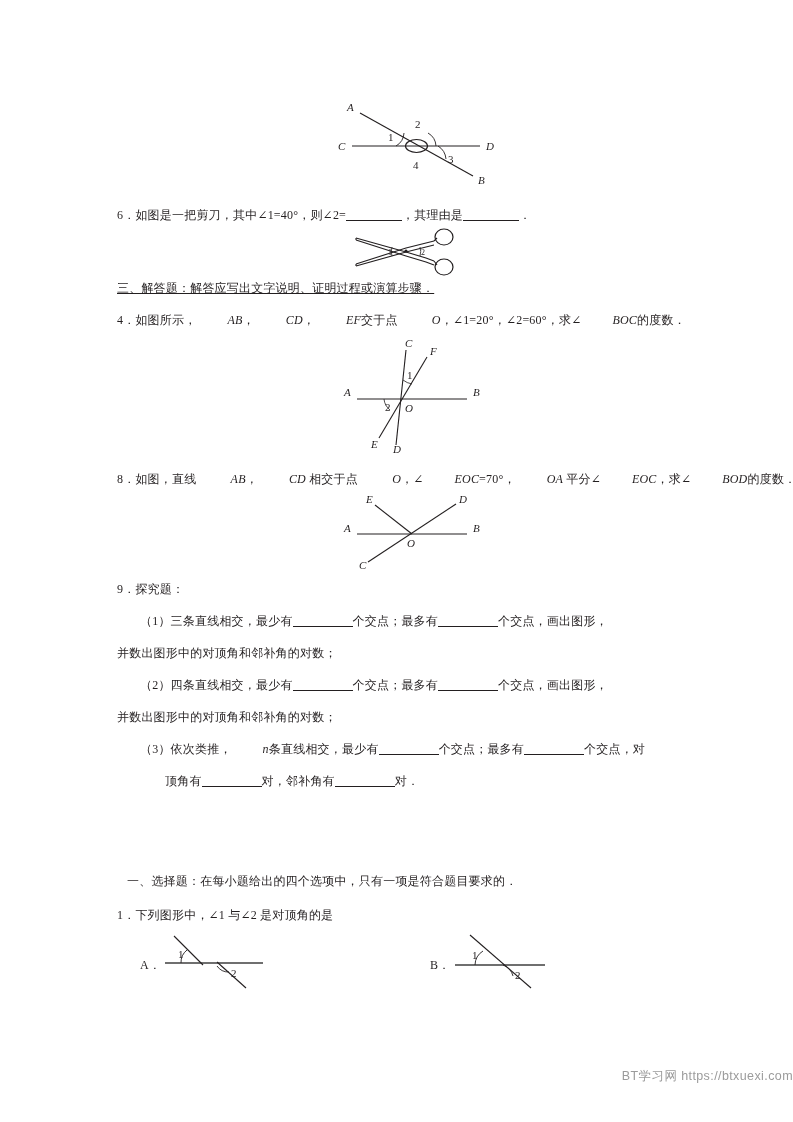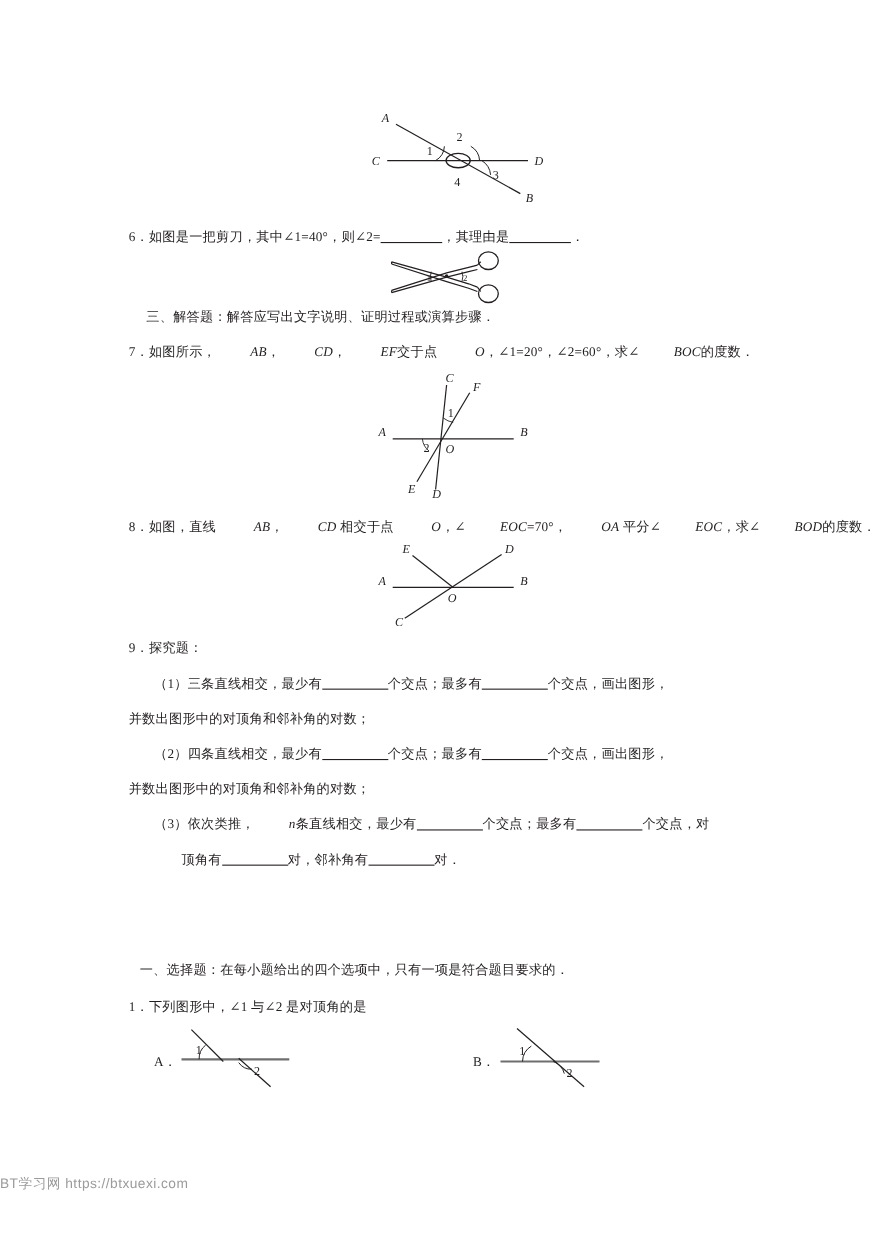--- a/index.html
+++ b/index.html
@@ -72,21 +72,21 @@
     font-family: "Liberation Serif", serif;
     color: #231f20;
   }
 
   
   .footer {
     position: absolute;
     left: 0;
     right: 0;
     top: 1068px;
-    text-align: left;
+    text-align: right;
     font-family: "Liberation Sans", sans-serif;
     font-size: 12.5px;
     color: #9b9b9b;
     letter-spacing: 0.4px;
   }
 </style>
 </head>
 <body>
 
 <div class="page">
@@ -139,26 +139,26 @@
       <path d="M 86 33 L 89 37" stroke="#231f20" stroke-width="1.1"></path>
 
       <path d="M 44 19 A 15 15 0 0 0 44 28" fill="none" stroke="#231f20" stroke-width="0.8"></path>
       <path d="M 72 19 A 15 15 0 0 1 72 28" fill="none" stroke="#231f20" stroke-width="0.8"></path>
 
       <text class="num-sm" x="40" y="27">1</text>
       <text class="num-sm" x="73" y="27">2</text>
     </svg>
   </div>
 
-  <div class="ptext" style="left:133px; top:279px;">
+  <div class="ptext" style="left:117px; top:279px;text-decoration:underline;">
     <span>三、解答题：解答应写出文字说明、证明过程或演算步骤．</span>
   </div>
 
   <div class="ptext" style="left:117px; top:311px;">
-    <span>7．如图所示，</span><span class="it">AB</span><span>，</span><span class="it">CD</span><span>，</span><span class="it">EF</span><span>交于点 </span><span class="it">O</span><span>，∠1=20°，∠2=60°，求∠</span><span class="it">BOC</span><span>的度数．</span>
+    <span>4．如图所示，</span><span class="it">AB</span><span>，</span><span class="it">CD</span><span>，</span><span class="it">EF</span><span>交于点 </span><span class="it">O</span><span>，∠1=20°，∠2=60°，求∠</span><span class="it">BOC</span><span>的度数．</span>
   </div>
 
   <div class="figure" style="left:335px; top:338px; width:160px; height:118px;">
     <svg width="160" height="118" viewBox="0 0 160 118">
 
       <line x1="22" y1="61" x2="132" y2="61" stroke="#231f20" stroke-width="1.1"></line>
 
       <line x1="71" y1="12" x2="61" y2="107" stroke="#231f20" stroke-width="1.1"></line>
 
       <line x1="44" y1="100" x2="92" y2="19" stroke="#231f20" stroke-width="1.1"></line>

